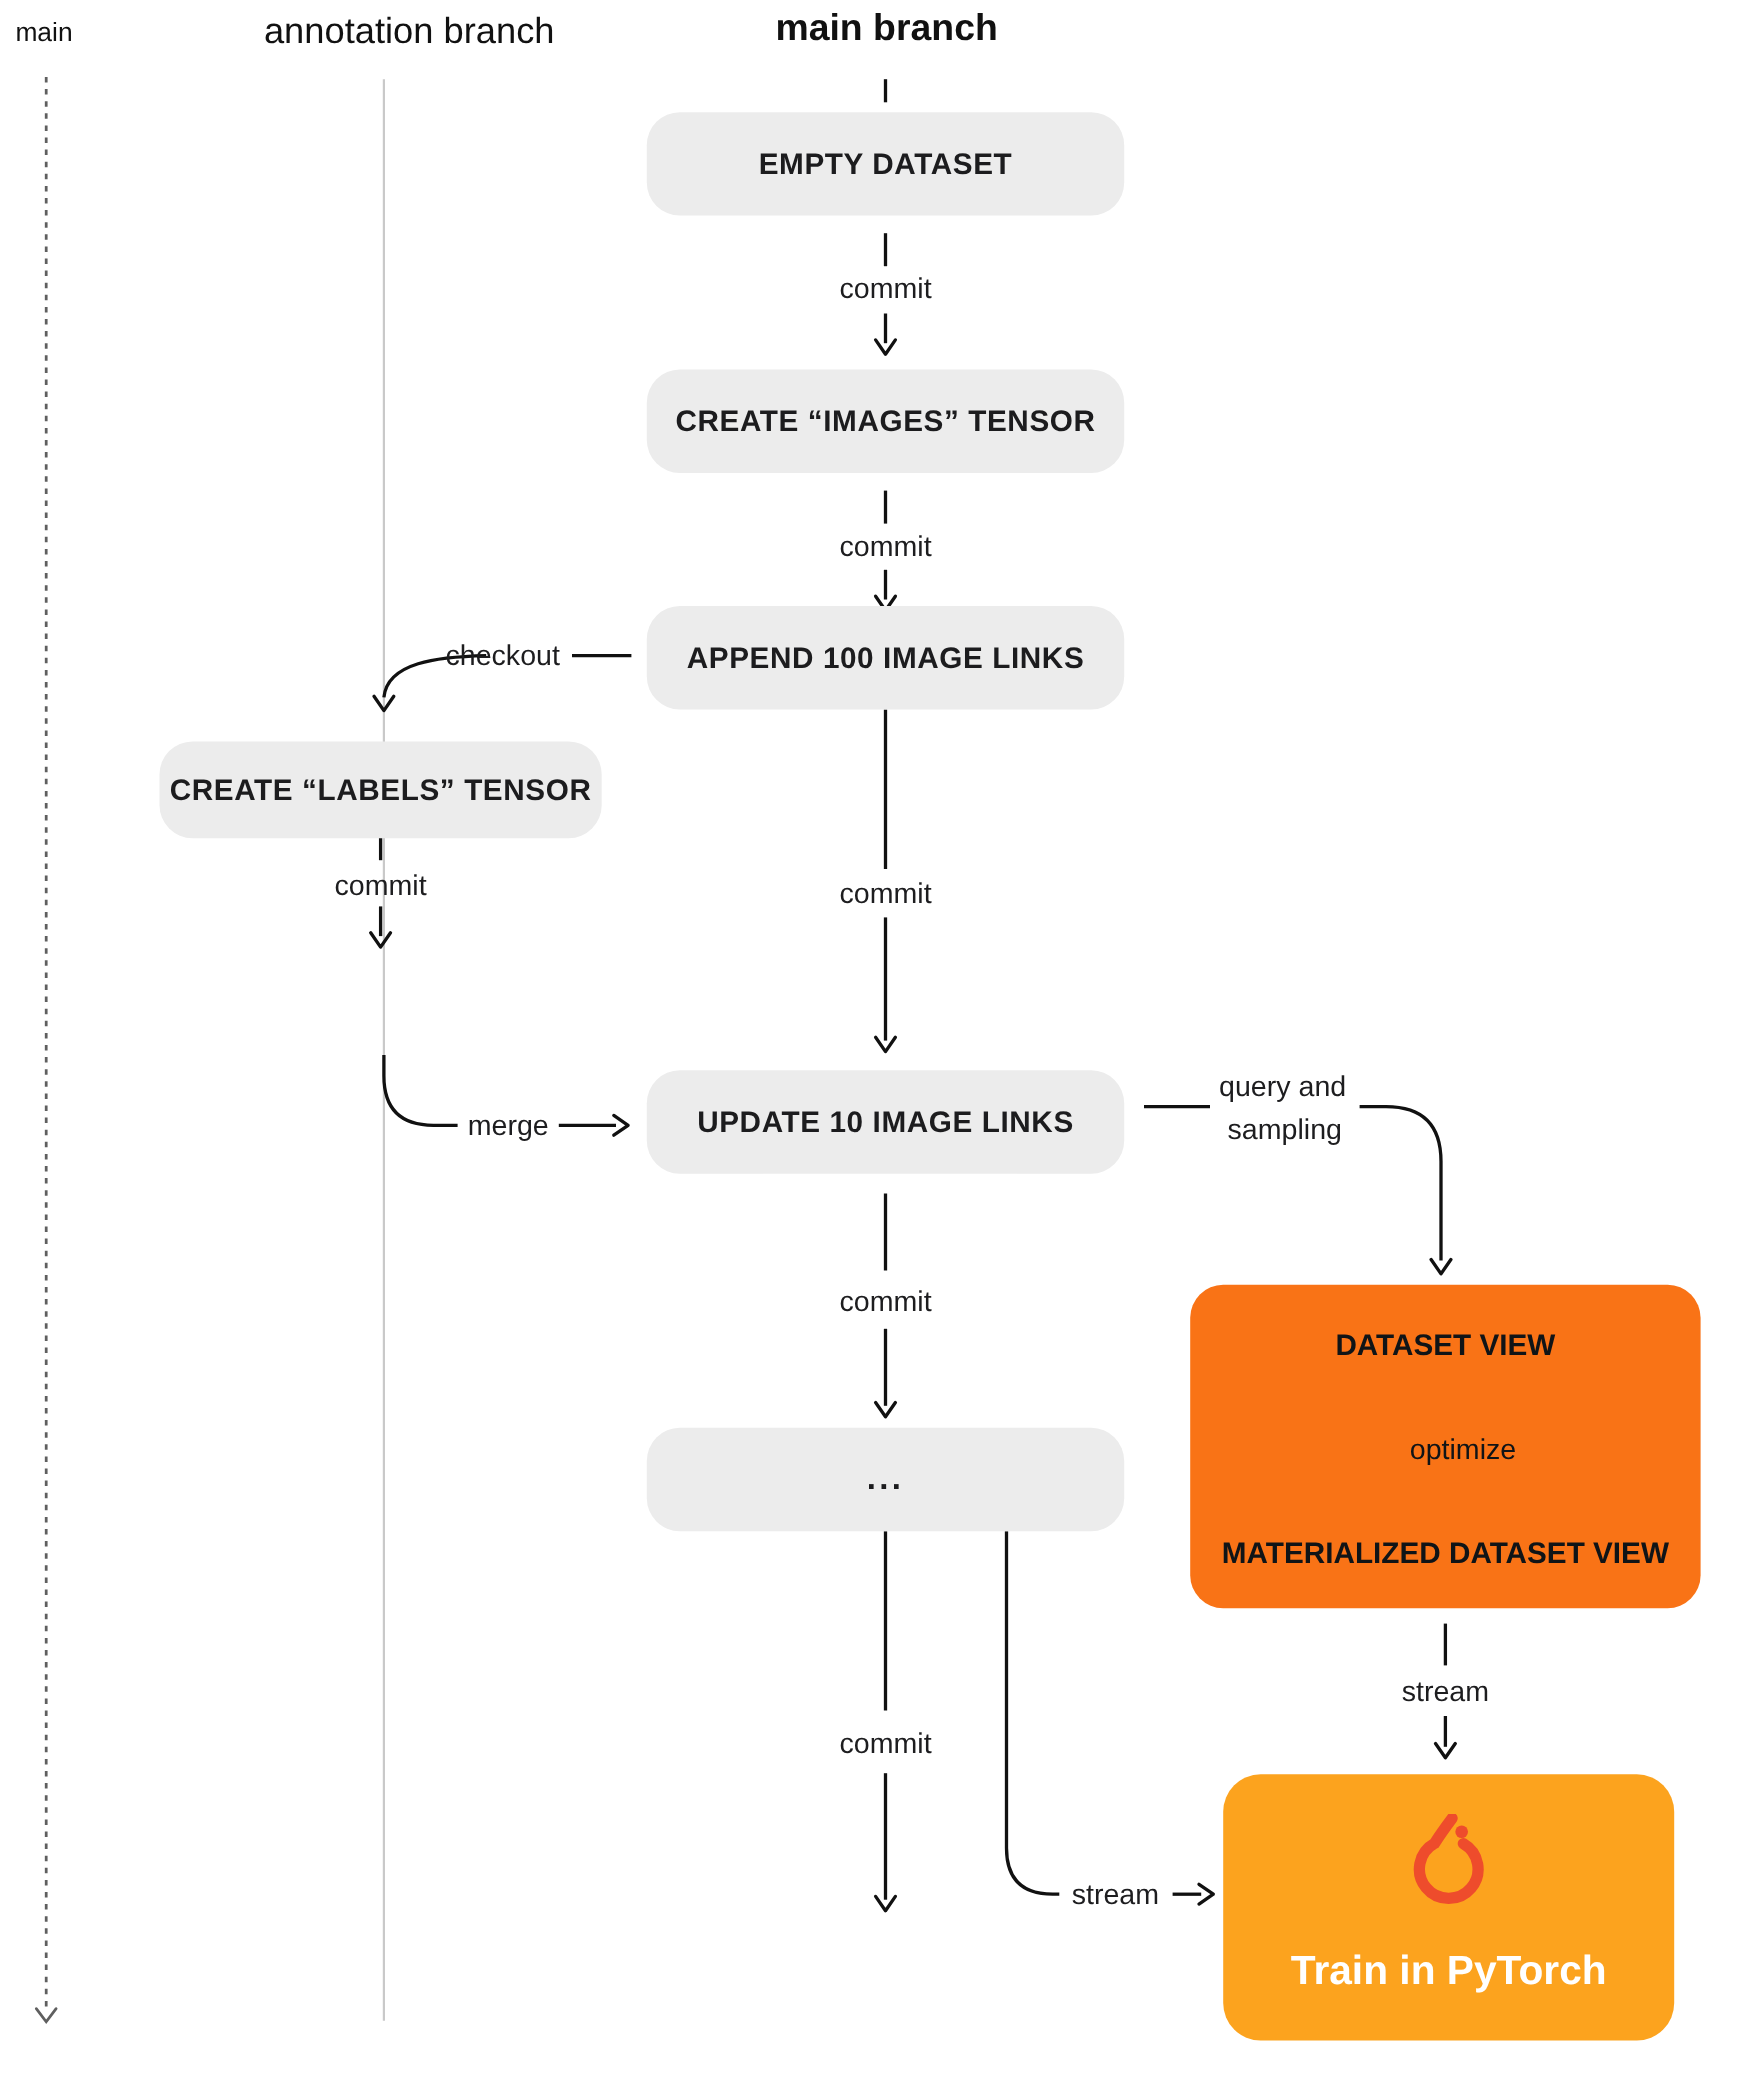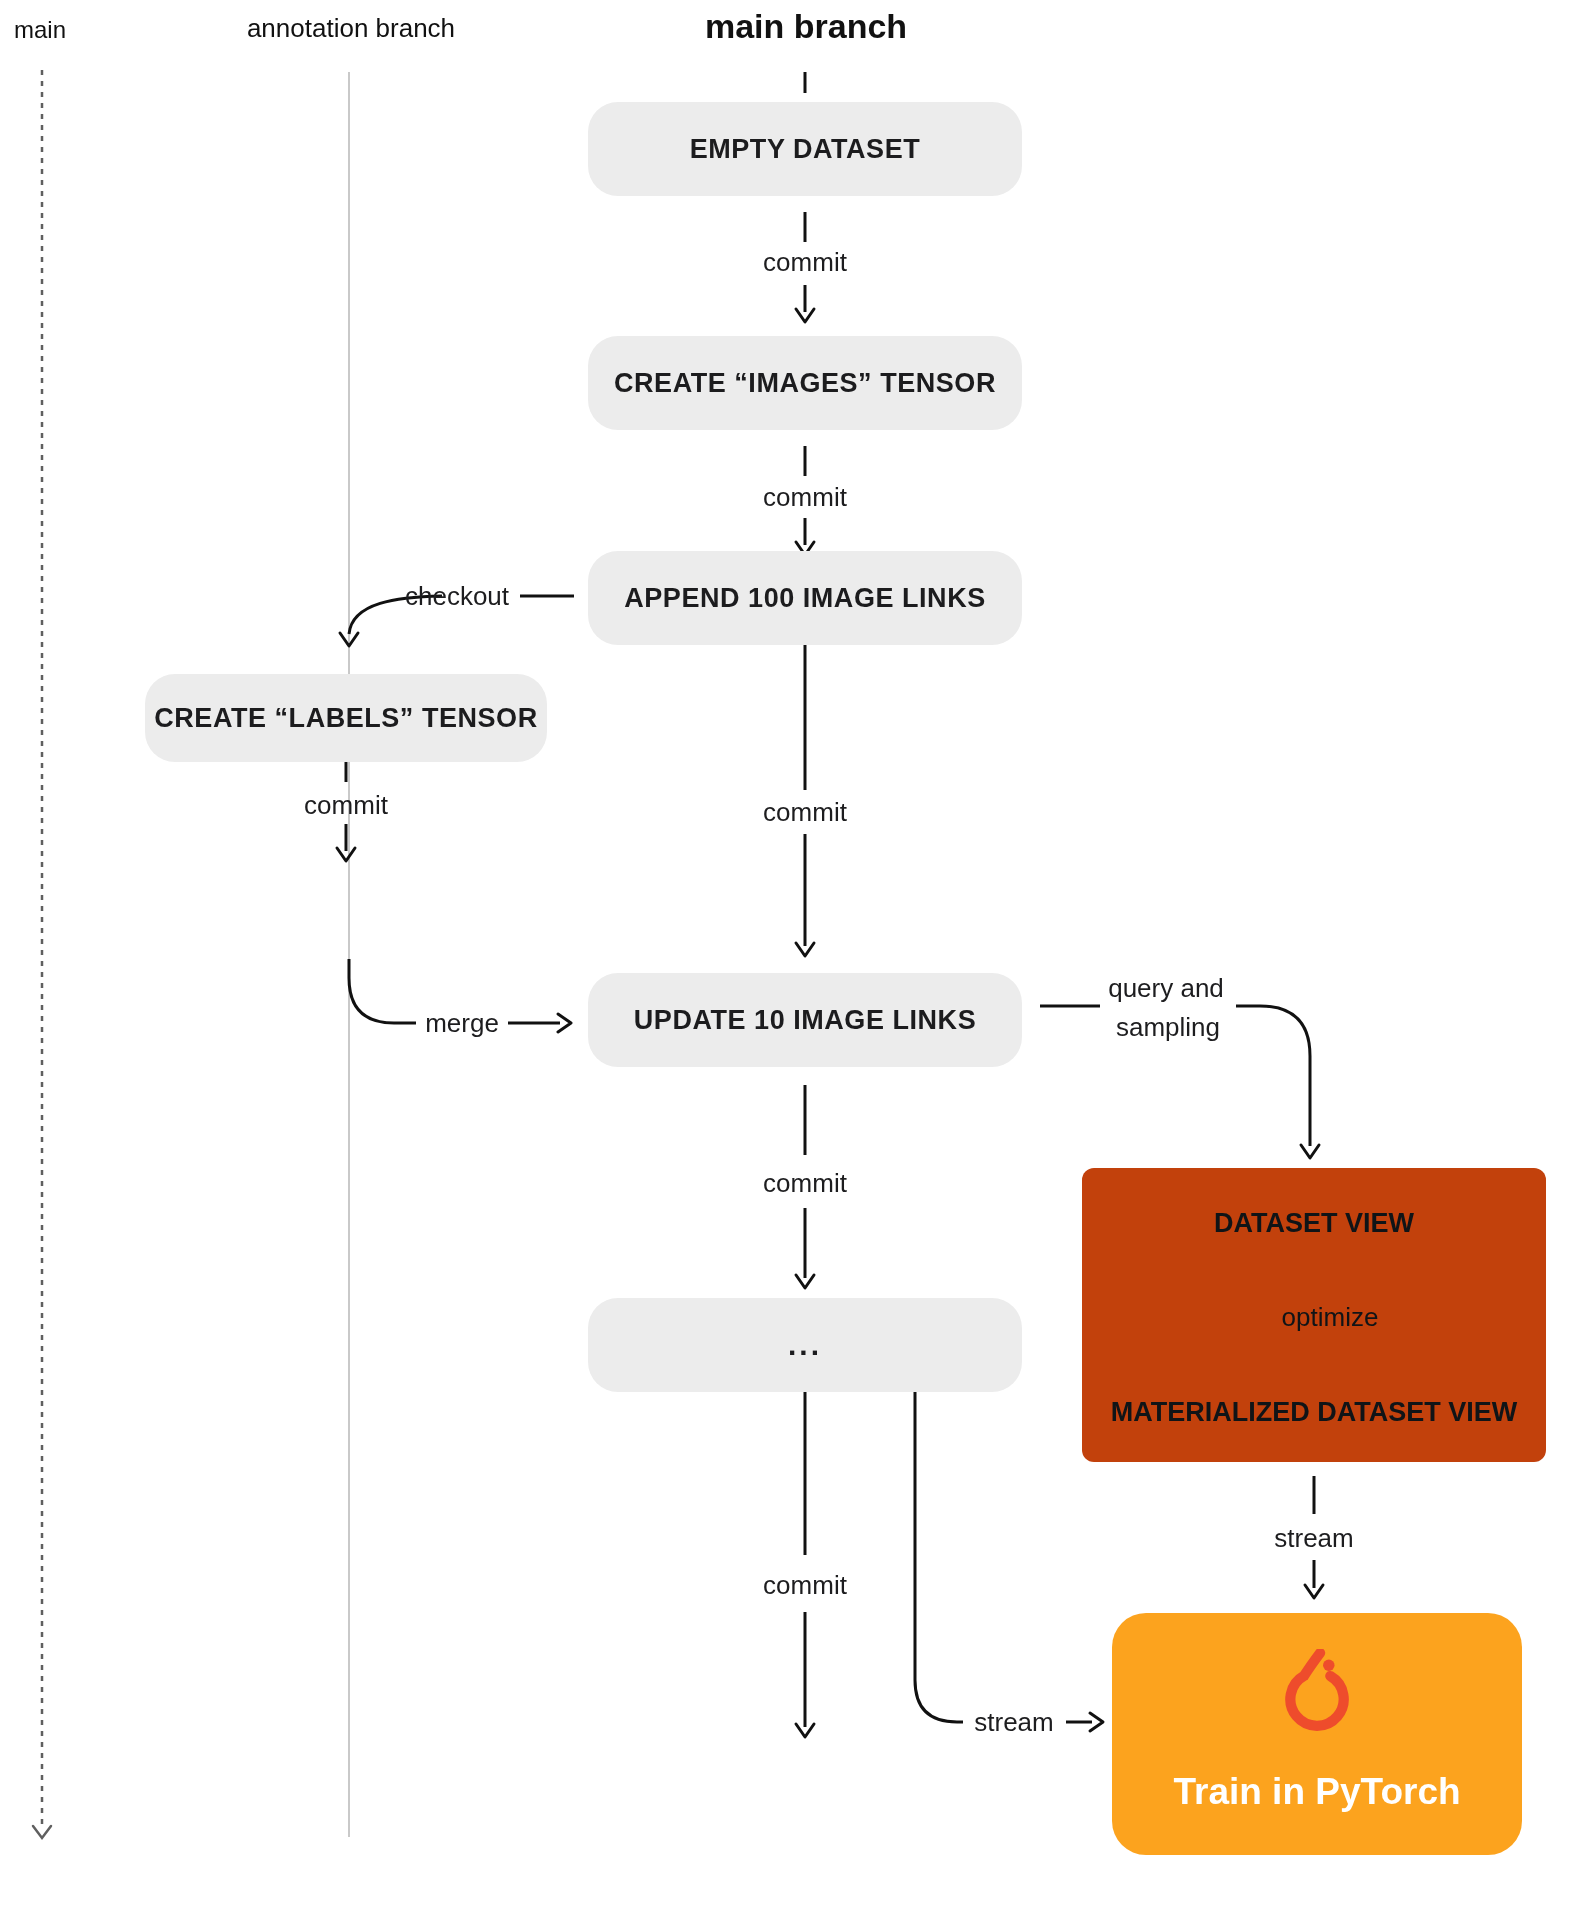--- a/index.html
+++ b/index.html
@@ -1,31 +1,31 @@
 <!DOCTYPE html>
 <html><head>
 <meta charset="utf-8">
 <style>
   html,body{margin:0;padding:0;background:#ffffff;}
   body{font-family:"Liberation Sans", sans-serif; color:#1d1d1f;}
   #canvas{position:relative;width:1588px;height:1906px;background:#ffffff;overflow:hidden;}
 
   .hdr{position:absolute;transform:translate(-50%,-50%);white-space:nowrap;}
   .hdr-time{font-size:24px;color:#111;}
-  .hdr-branch{font-size:26px;color:#111;font-weight:400;}
+  .hdr-branch{font-size:33px;color:#111;font-weight:400;margin-left:21px;}
   .hdr-main{font-size:34px;color:#111;font-weight:700;}
 
   .node{position:absolute;border-radius:30px;display:flex;align-items:center;justify-content:center;
         text-align:center;font-weight:700;font-size:27px;letter-spacing:.02em;color:#1c1c1e;}
   .node-gray{background:#ececec;}
   .node-ellipsis{font-size:30px;letter-spacing:3px;}
 
   .lbl{position:absolute;transform:translate(-50%,-50%);font-size:26px;color:#1d1d1f;white-space:nowrap;}
 
-  .view-box{position:absolute;border-radius:12px;background:#c2410c;}
+  .view-box{position:absolute;border-radius:30px;background:#f97316;}
   .view-box .vtxt{position:absolute;left:0;width:100%;text-align:center;font-weight:700;font-size:27px;color:#101417;}
   .view-box .vlbl{position:absolute;left:0;width:100%;text-align:center;font-size:26px;color:#101417;}
 
   .train-box{position:absolute;border-radius:34px;background:#fca31e;}
   .train-box .ttxt{position:absolute;left:0;width:100%;text-align:center;font-weight:700;font-size:37px;color:#ffffff;}
   .flame{position:absolute;left:50%;transform:translateX(-50%);}
 
   svg.overlay{position:absolute;left:0;top:0;pointer-events:none;}
   .c{stroke:#111;stroke-width:3;fill:none;}
   .chead{stroke:#111;stroke-width:3;fill:none;stroke-linecap:round;stroke-linejoin:round;}

